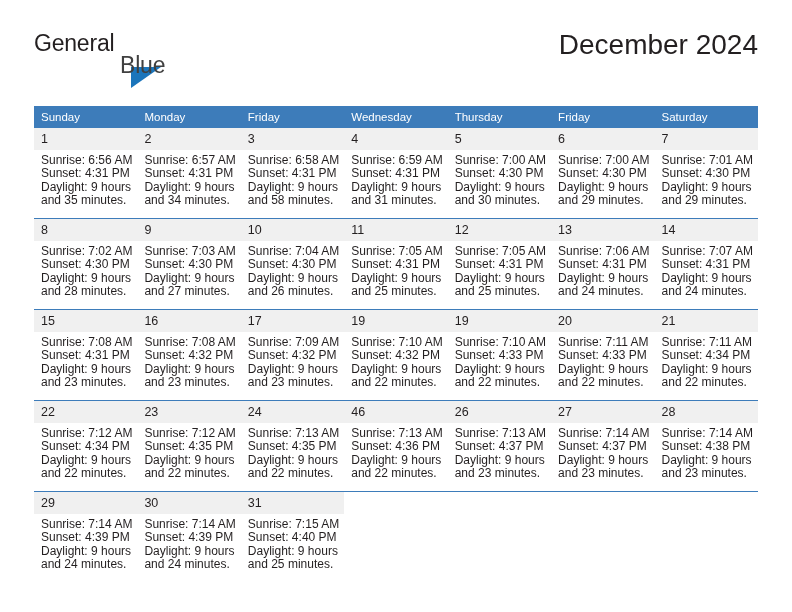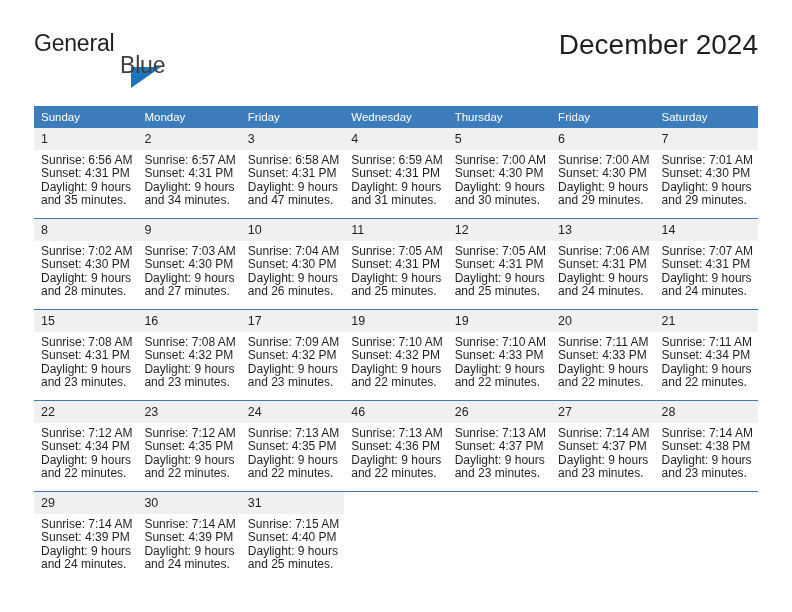--- a/index.html
+++ b/index.html
@@ -200,21 +200,21 @@
                 </div>
               </div>
             </td>
             <td class="daycell">
               <div class="cell-inner">
                 <div class="daynum">3</div>
                 <div class="dayinfo">
                   <div>Sunrise: 6:58 AM</div>
                   <div>Sunset: 4:31 PM</div>
                   <div>Daylight: 9 hours</div>
-                  <div>and 47 minutes.</div>
+                  <div>and 58 minutes.</div>
                 </div>
               </div>
             </td>
             <td class="daycell">
               <div class="cell-inner">
                 <div class="daynum">4</div>
                 <div class="dayinfo">
                   <div>Sunrise: 6:59 AM</div>
                   <div>Sunset: 4:31 PM</div>
                   <div>Daylight: 9 hours</div>

